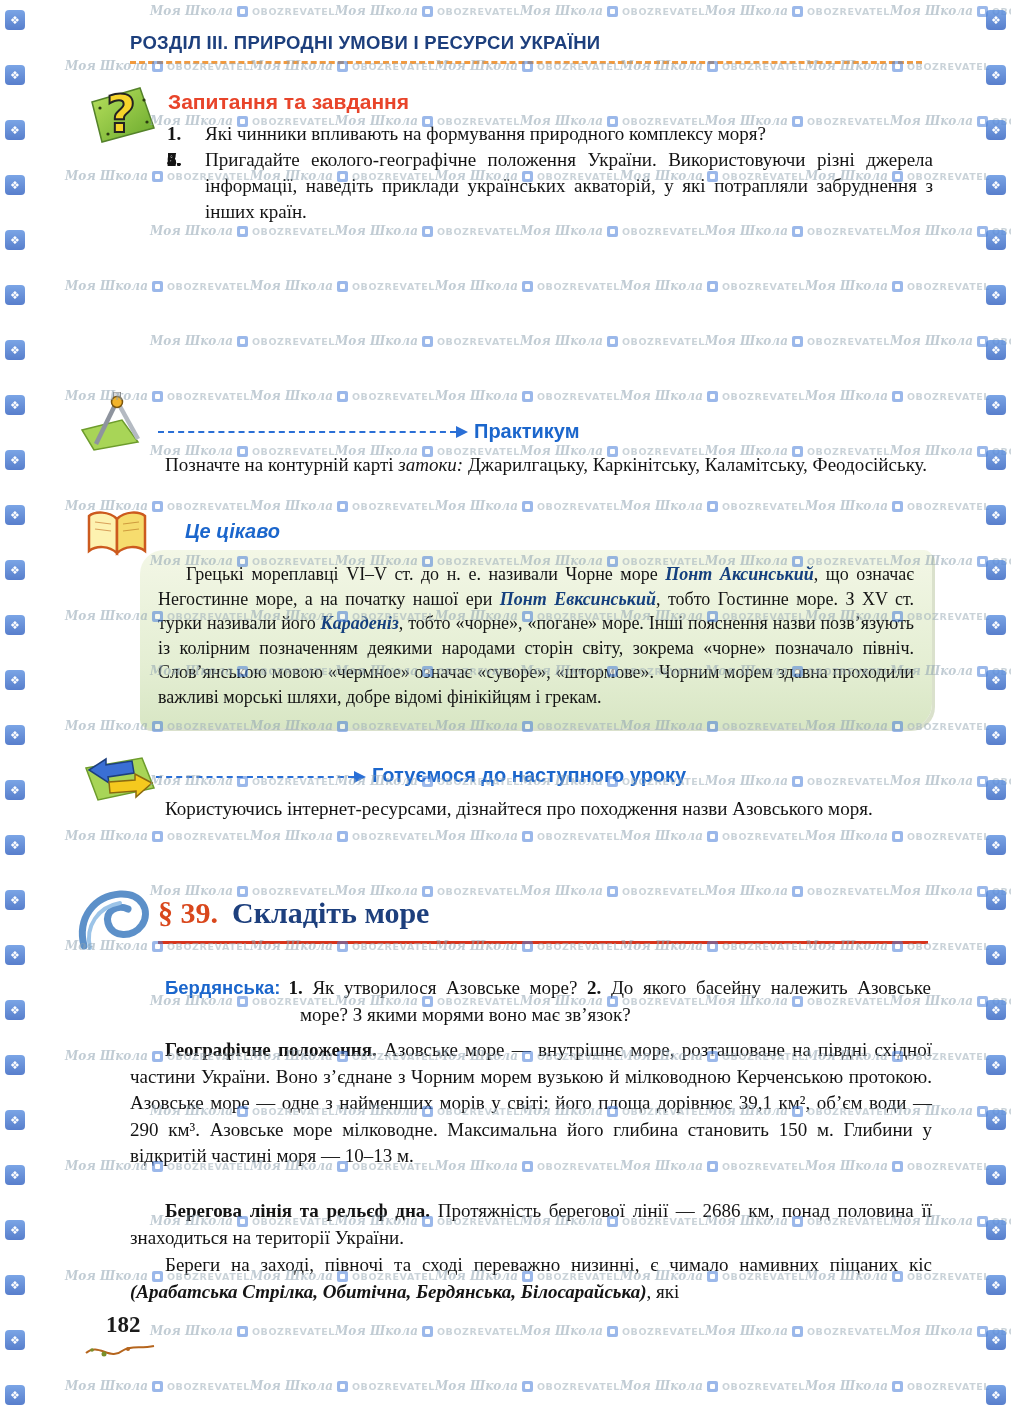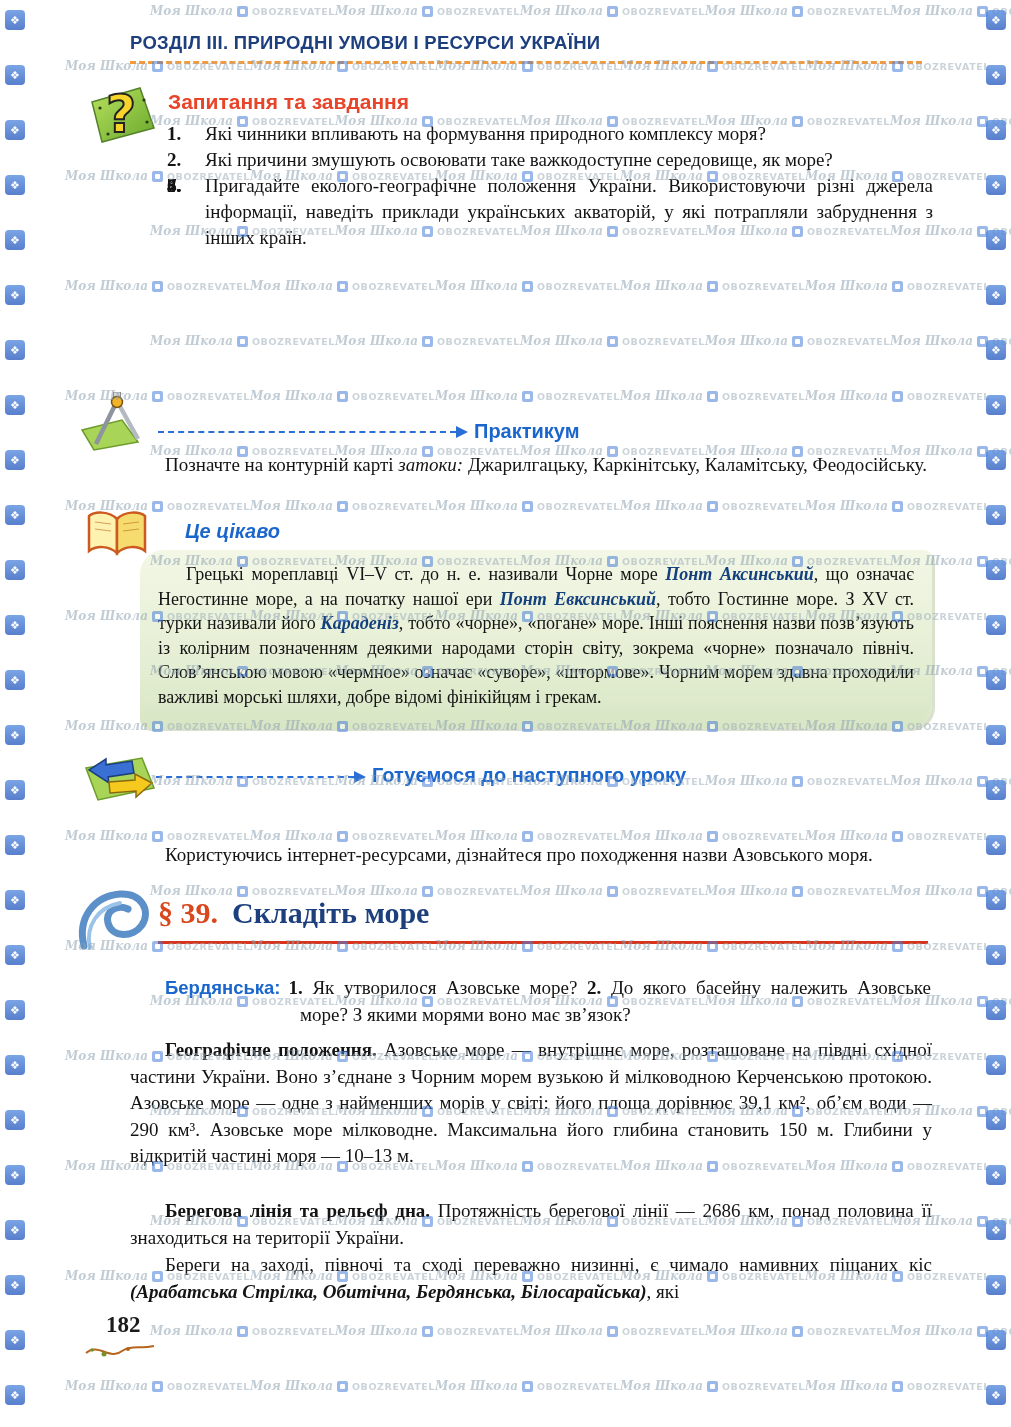--- a/index.html
+++ b/index.html
@@ -125,21 +125,21 @@
           <circle cx="24" cy="56" r="1.6" fill="#2b3a12"></circle>
         <circle cx="60" cy="22" r="1.6" fill="#2b3a12"></circle>
           <circle cx="63" cy="44" r="1.6" fill="#2b3a12"></circle>
         <text x="22" y="54" font-family="DejaVu Sans" font-size="52" font-weight="bold" fill="#f6d42a" stroke="#222" stroke-width="2">?</text>
       </svg>
     </div>
 
     <div class="abs red-heading" style="left:168px; top:90px;">Запитання та завдання</div>
     <div class="abs q-list" style="left:165px; top:121px; width:768px;">
         <div class="q-item"><span class="q-num">1.</span><span>Які чинники впливають на формування природного комплексу моря?</span></div>
-        <div class="q-item"><span class="q-num">2.</span><span>Які причини змушують освоювати таке важкодоступне середовище, як море?</span></div>
+        <div class="q-item"><span class="q-num">2.</span></div>
         <div class="q-item"><span class="q-num">3.</span></div>
         <div class="q-item"><span class="q-num">4.</span></div>
         <div class="q-item"><span class="q-num">5.</span></div>
         <div class="q-item"><span class="q-num">6.</span></div>
         <div class="q-item"><span class="q-num">7.</span><span>Пригадайте еколого-географічне положення України. Використовуючи різні джерела інформації, наведіть приклади українських акваторій, у які потрапляли забруднення з інших країн.</span></div>
       </div>
 
     <div class="abs" style="left:80px; top:392px;">
       <svg width="80" height="60" viewBox="0 0 80 60">
         <polygon points="2,38 42,28 58,50 14,58" fill="#a8d557" stroke="#6d9c2c" stroke-width="1.5"></polygon>
@@ -173,21 +173,21 @@
     <div class="abs" style="left:82px; top:748px;">
       <svg width="76" height="58" viewBox="0 0 76 58">
         <polygon points="4,20 60,10 72,40 16,52" fill="#a8d557" stroke="#6d9c2c" stroke-width="1.5"></polygon>
         <polygon points="7,22 24,11 24,17 50,13 52,25 26,29 27,35" fill="#3a6fd4" stroke="#1d3f7d" stroke-width="1.5"></polygon>
         <polygon points="70,35 53,26 53,32 27,34 28,45 54,43 54,49" fill="#f5c91e" stroke="#8a6a10" stroke-width="1.5"></polygon>
       </svg>
     </div>
     <div class="abs dash-line" style="left:156px; top:776px; width:198px;"></div>
     <div class="abs arrow-head" style="left:354px; top:771px;"></div>
     <div class="abs blue-heading" style="left:372px; top:764px;">Готуємося до наступного уроку</div>
-    <div class="abs body-text" style="left:165px; top:842px; width:766px;">Користуючись інтернет-ресурсами, дізнайтеся про походження назви Азовського моря.</div>
+    <div class="abs body-text" style="left:165px; top:796px; width:766px;">Користуючись інтернет-ресурсами, дізнайтеся про походження назви Азовського моря.</div>
 
     <div class="abs" style="left:74px; top:886px;">
       <svg width="82" height="66" viewBox="0 0 82 66">
         <path d="M10 60 C3 32 20 10 46 8 C68 7 77 25 68 39 C59 52 38 52 34 37 C31 25 43 18 54 23" fill="none" stroke="#3f7cc0" stroke-width="7" stroke-linecap="round" opacity="0.85"></path>
         <path d="M16 62 C11 40 24 21 46 17" fill="none" stroke="#9cc4e8" stroke-width="4" stroke-linecap="round"></path>
       </svg>
     </div>
     <div class="abs" style="left:158px; top:896px;">
       <span class="section-num">§ 39.</span><span class="section-title">Складіть море</span>
     </div>

